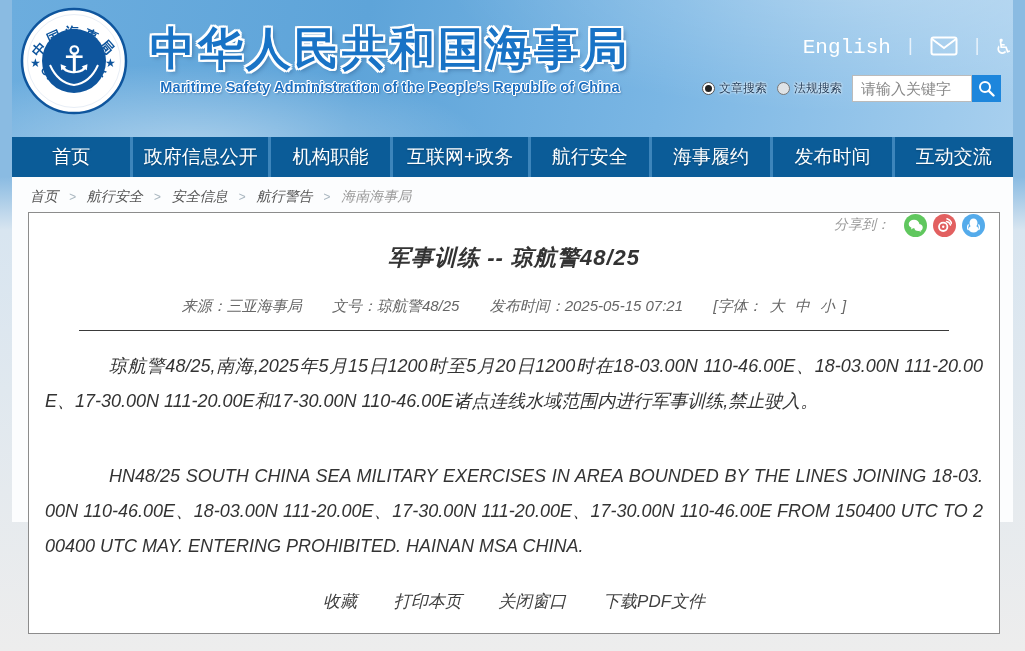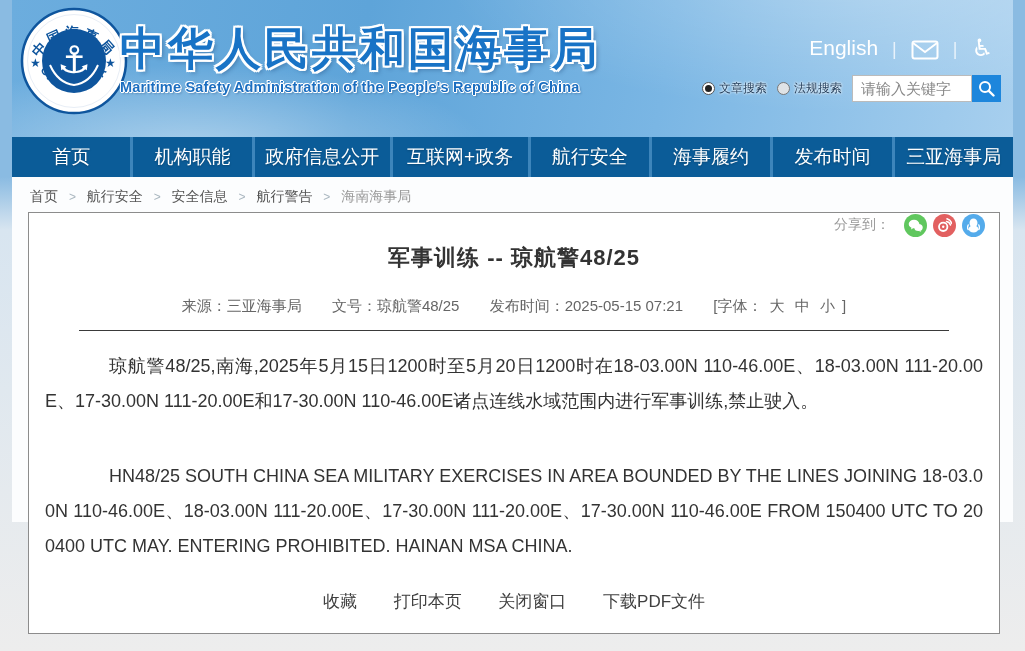--- a/index.html
+++ b/index.html
@@ -12,31 +12,31 @@
 
   
   .banner {
     position:relative; height:137px;
     background:
       radial-gradient(ellipse 420px 120px at 18% 108%, rgba(255,255,255,.45), rgba(255,255,255,0) 70%),
       radial-gradient(ellipse 600px 200px at 85% -20%, rgba(255,255,255,.30), rgba(255,255,255,0) 70%),
       linear-gradient(100deg,#6cadde 0%,#5ea4d9 35%,#7ab6e4 65%,#a7cfee 100%);
   }
   .logo-wrap { position:absolute; left:8px; top:7px; width:108px; height:108px; }
-  .site-titles { position:absolute; left:108px; top:22px; }
+  .site-titles { position:absolute; left:138px; top:22px;text-align:center; }
   .site-title-cn {
     font-size:45px; font-weight:bold; color:#1873c6; letter-spacing:3px; line-height:1.2;
     text-shadow:-2px 0 #fff,2px 0 #fff,0 -2px #fff,0 2px #fff,-2px -2px #fff,2px 2px #fff,-2px 2px #fff,2px -2px #fff,3px 3px 4px rgba(10,40,90,.35);
   }
   .site-title-en {
     font-size:14.5px; font-weight:bold; color:#1b6ec0; margin-top:3px; letter-spacing:.2px;
     text-shadow:-1px 0 #fff,1px 0 #fff,0 -1px #fff,0 1px #fff,-1px -1px #fff,1px 1px #fff,2px 2px 2px rgba(10,40,90,.3);
   }
   .top-right {
-    position:absolute; right:20px; top:36px; display:flex; align-items:flex-end; color:#fff;
+    position:absolute; right:2px; top:36px; display:flex; align-items:flex-start; color:#fff;font-family:Liberation Mono, monospace;
   }
   .top-right .lang { font-size:21px; color:#fff; text-decoration:none; }
   .top-right .sep { font-size:18px; margin:0 14px; color:#e8f2fb; }
   .icon-access { font-size:24px; line-height:1; color:#fff; cursor:pointer; }
   .search-row {
     position:absolute; right:12px; top:74px; display:flex; align-items:center; height:28px;
   }
   .radio-group { display:flex; align-items:center; margin-right:10px; cursor:pointer; }
   .radio {
     width:13px; height:13px; border-radius:50%; background:#fff; border:1px solid #555;
@@ -61,21 +61,21 @@
   .nav { display:flex; height:40px; background:#0b5c98; }
   .nav-item {
     flex:1 1 0; display:flex; align-items:center; justify-content:center;
     color:#fff; font-size:19px; cursor:pointer; white-space:nowrap; background:#0b5c98;
     text-shadow:0 1px 2px rgba(0,0,0,.25);
   }
   .nav-item.wide { flex:1.14 1 0; }
   .nav-item + .nav-item { border-left:3px solid #3d85bb; }
 
   
-  .main { background:#fcfdfe; height:345px; }
+  .main { background:#fcfdfe; height:345px;font-style:italic; }
   .breadcrumb { padding:11px 0 0 18px; font-size:14px; color:#555; height:35px; }
   .breadcrumb a { color:#555; text-decoration:none; cursor:pointer; }
   .breadcrumb .crumb-sep { color:#a9b6bf; margin:0 7px; font-size:12px; }
   .breadcrumb .last { color:#999; }
 
   .content-box {
     margin-left:16px; width:972px; height:422px; background:#fff;
     border:1px solid #8c8c8c; overflow:hidden;
   }
   .share-row { height:24px; display:flex; align-items:center; justify-content:flex-end; padding-right:14px; }
@@ -151,27 +151,27 @@
         <svg width="17" height="17" viewBox="0 0 17 17">
           <circle cx="7" cy="7" r="5" fill="none" stroke="#ffffff" stroke-width="2"></circle>
           <line x1="10.8" y1="10.8" x2="15.5" y2="15.5" stroke="#ffffff" stroke-width="2.4" stroke-linecap="round"></line>
         </svg>
       </button>
     </div>
   </div>
 
   <div class="nav">
     <div class="nav-item">首页</div>
+    <div class="nav-item wide">政府信息公开</div>
     <div class="nav-item">机构职能</div>
-    <div class="nav-item wide">政府信息公开</div>
     <div class="nav-item wide">互联网+政务</div>
     <div class="nav-item">航行安全</div>
     <div class="nav-item">海事履约</div>
     <div class="nav-item">发布时间</div>
-    <div class="nav-item">三亚海事局</div>
+    <div class="nav-item">互动交流</div>
   </div>
 
   <div class="main">
 
     <div class="breadcrumb">
       <a>首页</a>
       <span class="crumb-sep">&gt;</span>
       <a>航行安全</a>
       <span class="crumb-sep">&gt;</span>
       <a>安全信息</a>

